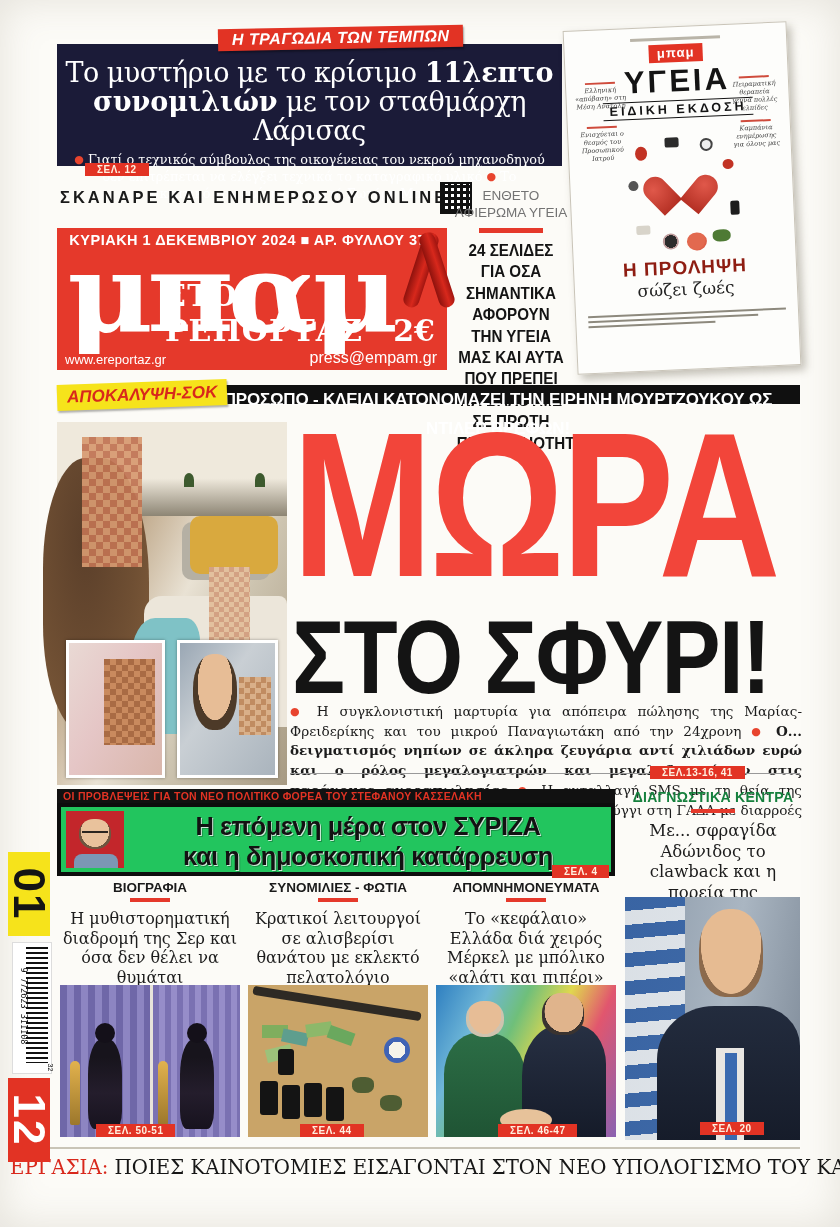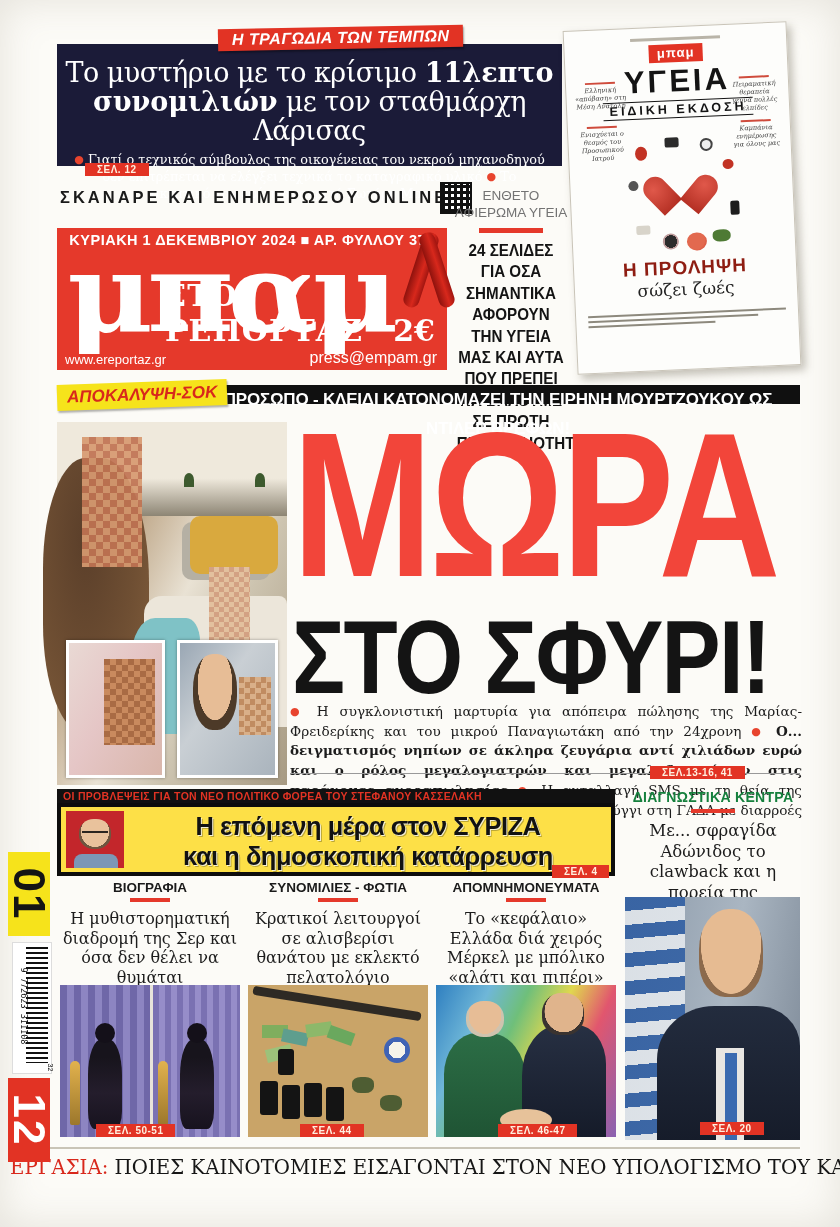--- a/index.html
+++ b/index.html
@@ -127,21 +127,21 @@
   #lead-hl-bot { position:absolute; left:292px; top:606px; color:#141414; font-weight:bold; font-size:103px;
     line-height:1; letter-spacing:-2px; transform:scaleX(.86); transform-origin:left top; white-space:nowrap; }
   #lead-bullets { position:absolute; left:290px; top:702px; width:512px; font-family:"DejaVu Serif", serif;
     font-size:13.6px; line-height:1.45; color:#1c1c1c; text-align:justify; }
   #lead-rule { position:absolute; left:290px; top:773px; width:510px; border-top:1.5px solid #999; }
   #lead-ref { position:absolute; left:650px; top:766px; }
 
   
   #pol-kicker { position:absolute; left:57px; top:789px; width:558px; height:14px; background:#111;
     color:#e23324; font-weight:bold; font-size:10.5px; line-height:14px; padding-left:6px; letter-spacing:.3px; }
-  #pol-box { position:absolute; left:57px; top:803px; width:558px; height:73px; background:#fde047;
+  #pol-box { position:absolute; left:57px; top:803px; width:558px; height:73px; background:#22c55e;
     border:4px solid #0d0d0d; }
   #pol-photo { position:absolute; left:5px; top:4px; width:58px; height:57px; background:#c3262b; overflow:hidden; }
   #pol-photo .head { position:absolute; left:13px; top:8px; width:32px; height:30px; border-radius:46%;
     background:radial-gradient(ellipse at 50% 42%, #e9c29c 0 62%, #6e5640 63% 100%); }
   #pol-photo .glasses { position:absolute; left:16px; top:20px; width:26px; height:5px;
     border-top:2px solid #2c2620; }
   #pol-photo .shirt { position:absolute; left:8px; bottom:-4px; width:44px; height:18px; background:#7c97b5;
     border-radius:8px 8px 0 0; }
   #pol-hl { position:absolute; left:70px; right:6px; top:4px; text-align:center; font-weight:bold;
     font-size:26.5px; line-height:1.15; color:#121212; letter-spacing:-.5px; transform:scaleX(.96);

